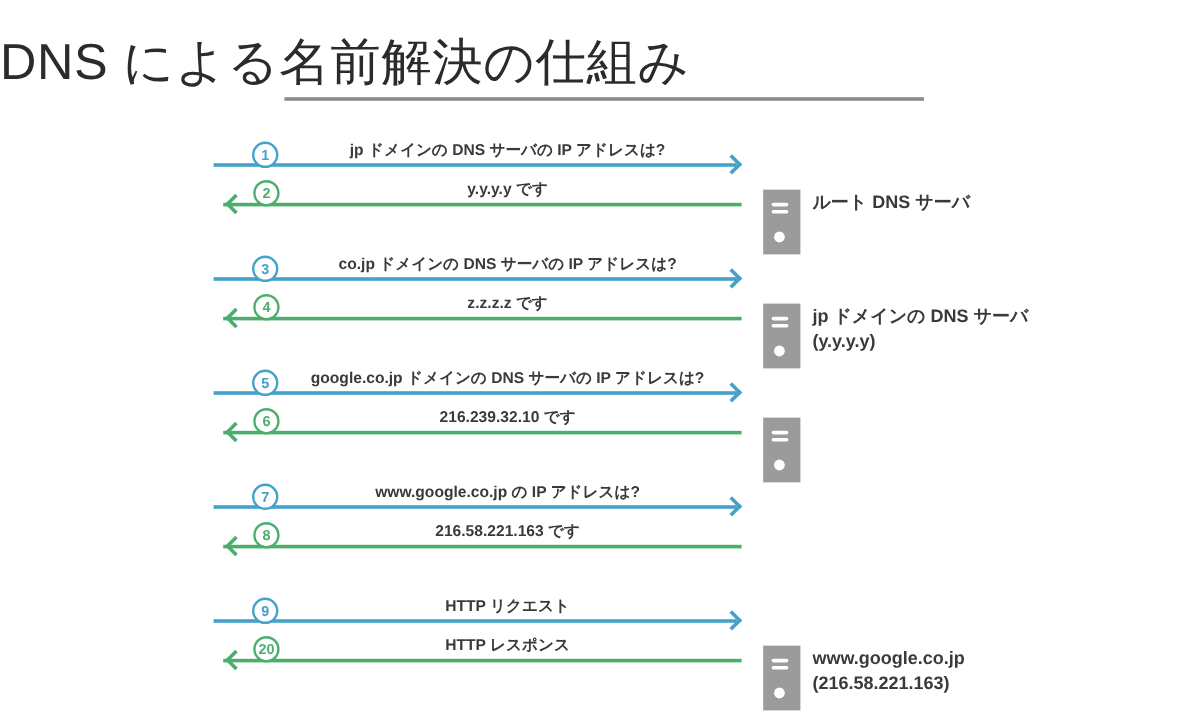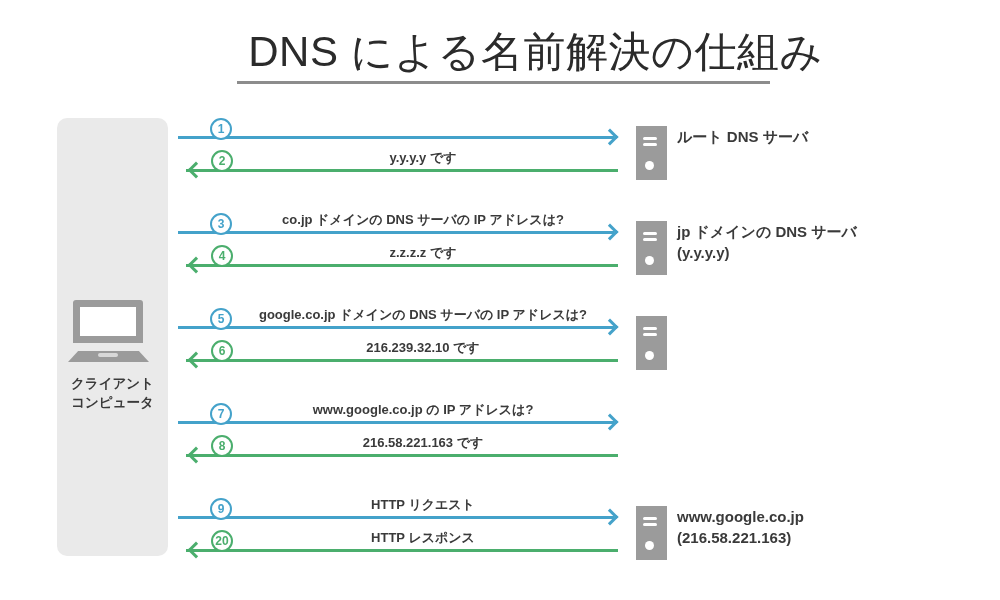--- a/index.html
+++ b/index.html
@@ -2,21 +2,21 @@
 <html style="--request: #44A2CA; --response: #4BAE6D; --gray: #9B9B9B; --panel: #EAEAEA; --text: #3A3A3A; --title: #2B2B2B; --rule: #8C8C8C;"><head>
 <meta charset="utf-8">
 <style>
   html,body{margin:0;padding:0;background:#fff;}
   #stage{
     position:relative;width:1000px;height:600px;background:#fff;overflow:hidden;
     font-family:"Liberation Sans","DejaVu Sans",sans-serif;color:var(--text,#3A3A3A);
   }
   
   .title{
-    position:absolute;left:0;top:24px;width:823px;text-align:right;
+    position:absolute;left:0;top:24px;width:823px;text-align:left;
     font-size:42px;font-weight:300;letter-spacing:.5px;color:var(--title,#2B2B2B);
   }
   .title-rule{
     position:absolute;left:237px;top:81px;width:533px;height:3px;background:var(--rule,#8C8C8C);
   }
   
   .client-box{
     position:absolute;left:57px;top:118px;width:111px;height:438px;
     background:var(--panel,#EAEAEA);border-radius:10px;
   }
@@ -55,49 +55,41 @@
     border-left:3px solid var(--response,#4BAE6D);transform:rotate(-45deg);
   }
   .num{
     position:absolute;width:22px;height:22px;box-sizing:border-box;border-radius:50%;
     background:#fff;border:2px solid;display:flex;align-items:center;justify-content:center;
     font-size:12px;font-weight:600;
   }
   .num.blue{left:32px;top:6px;border-color:var(--request,#44A2CA);color:var(--request,#44A2CA);}
   .num.green{left:33px;top:38px;border-color:var(--response,#4BAE6D);color:var(--response,#4BAE6D);}
   
-  .server{position:absolute;left:636px;width:350px;height:60px;}
+  .server{position:absolute;left:636px;width:350px;height:60px;margin-top:32px;}
   .server-icon{position:absolute;left:0;top:0;width:31px;height:54px;background:var(--gray,#9B9B9B);}
   .server-icon .bar{position:absolute;left:7px;width:14px;height:3px;border-radius:1.5px;background:#fff;}
   .server-icon .bar.b1{top:11px;}
   .server-icon .bar.b2{top:17px;}
   .server-icon .dot{position:absolute;left:9px;top:35px;width:9px;height:9px;border-radius:50%;background:#fff;}
   .server-label{
     position:absolute;left:41px;top:0;font-size:15px;line-height:21px;font-weight:600;white-space:nowrap;
   }
 </style>
 </head>
 <body>
 
 <div id="stage">
 
   <div class="title">DNS による名前解決の仕組み</div>
   <div class="title-rule"></div>
 
-  <div class="client-box">
-    <div class="laptop-screen"></div>
-    <div class="laptop-base"></div>
-    <div class="laptop-notch"></div>
-    <div class="client-label">
-      <div>クライアント</div>
-      <div>コンピュータ</div>
-    </div>
-  </div>
 
   <div class="exchange" style="top:112px">
+    <div class="req-label">jp ドメインの DNS サーバの IP アドレスは?</div>
     <div class="req-line"></div>
     <div class="head head-right"></div>
     <div class="num blue">1</div>
     <div class="res-label">y.y.y.y です</div>
     <div class="res-line"></div>
     <div class="head head-left"></div>
     <div class="num green">2</div>
   </div>
 
   <div class="exchange" style="top:207px">

